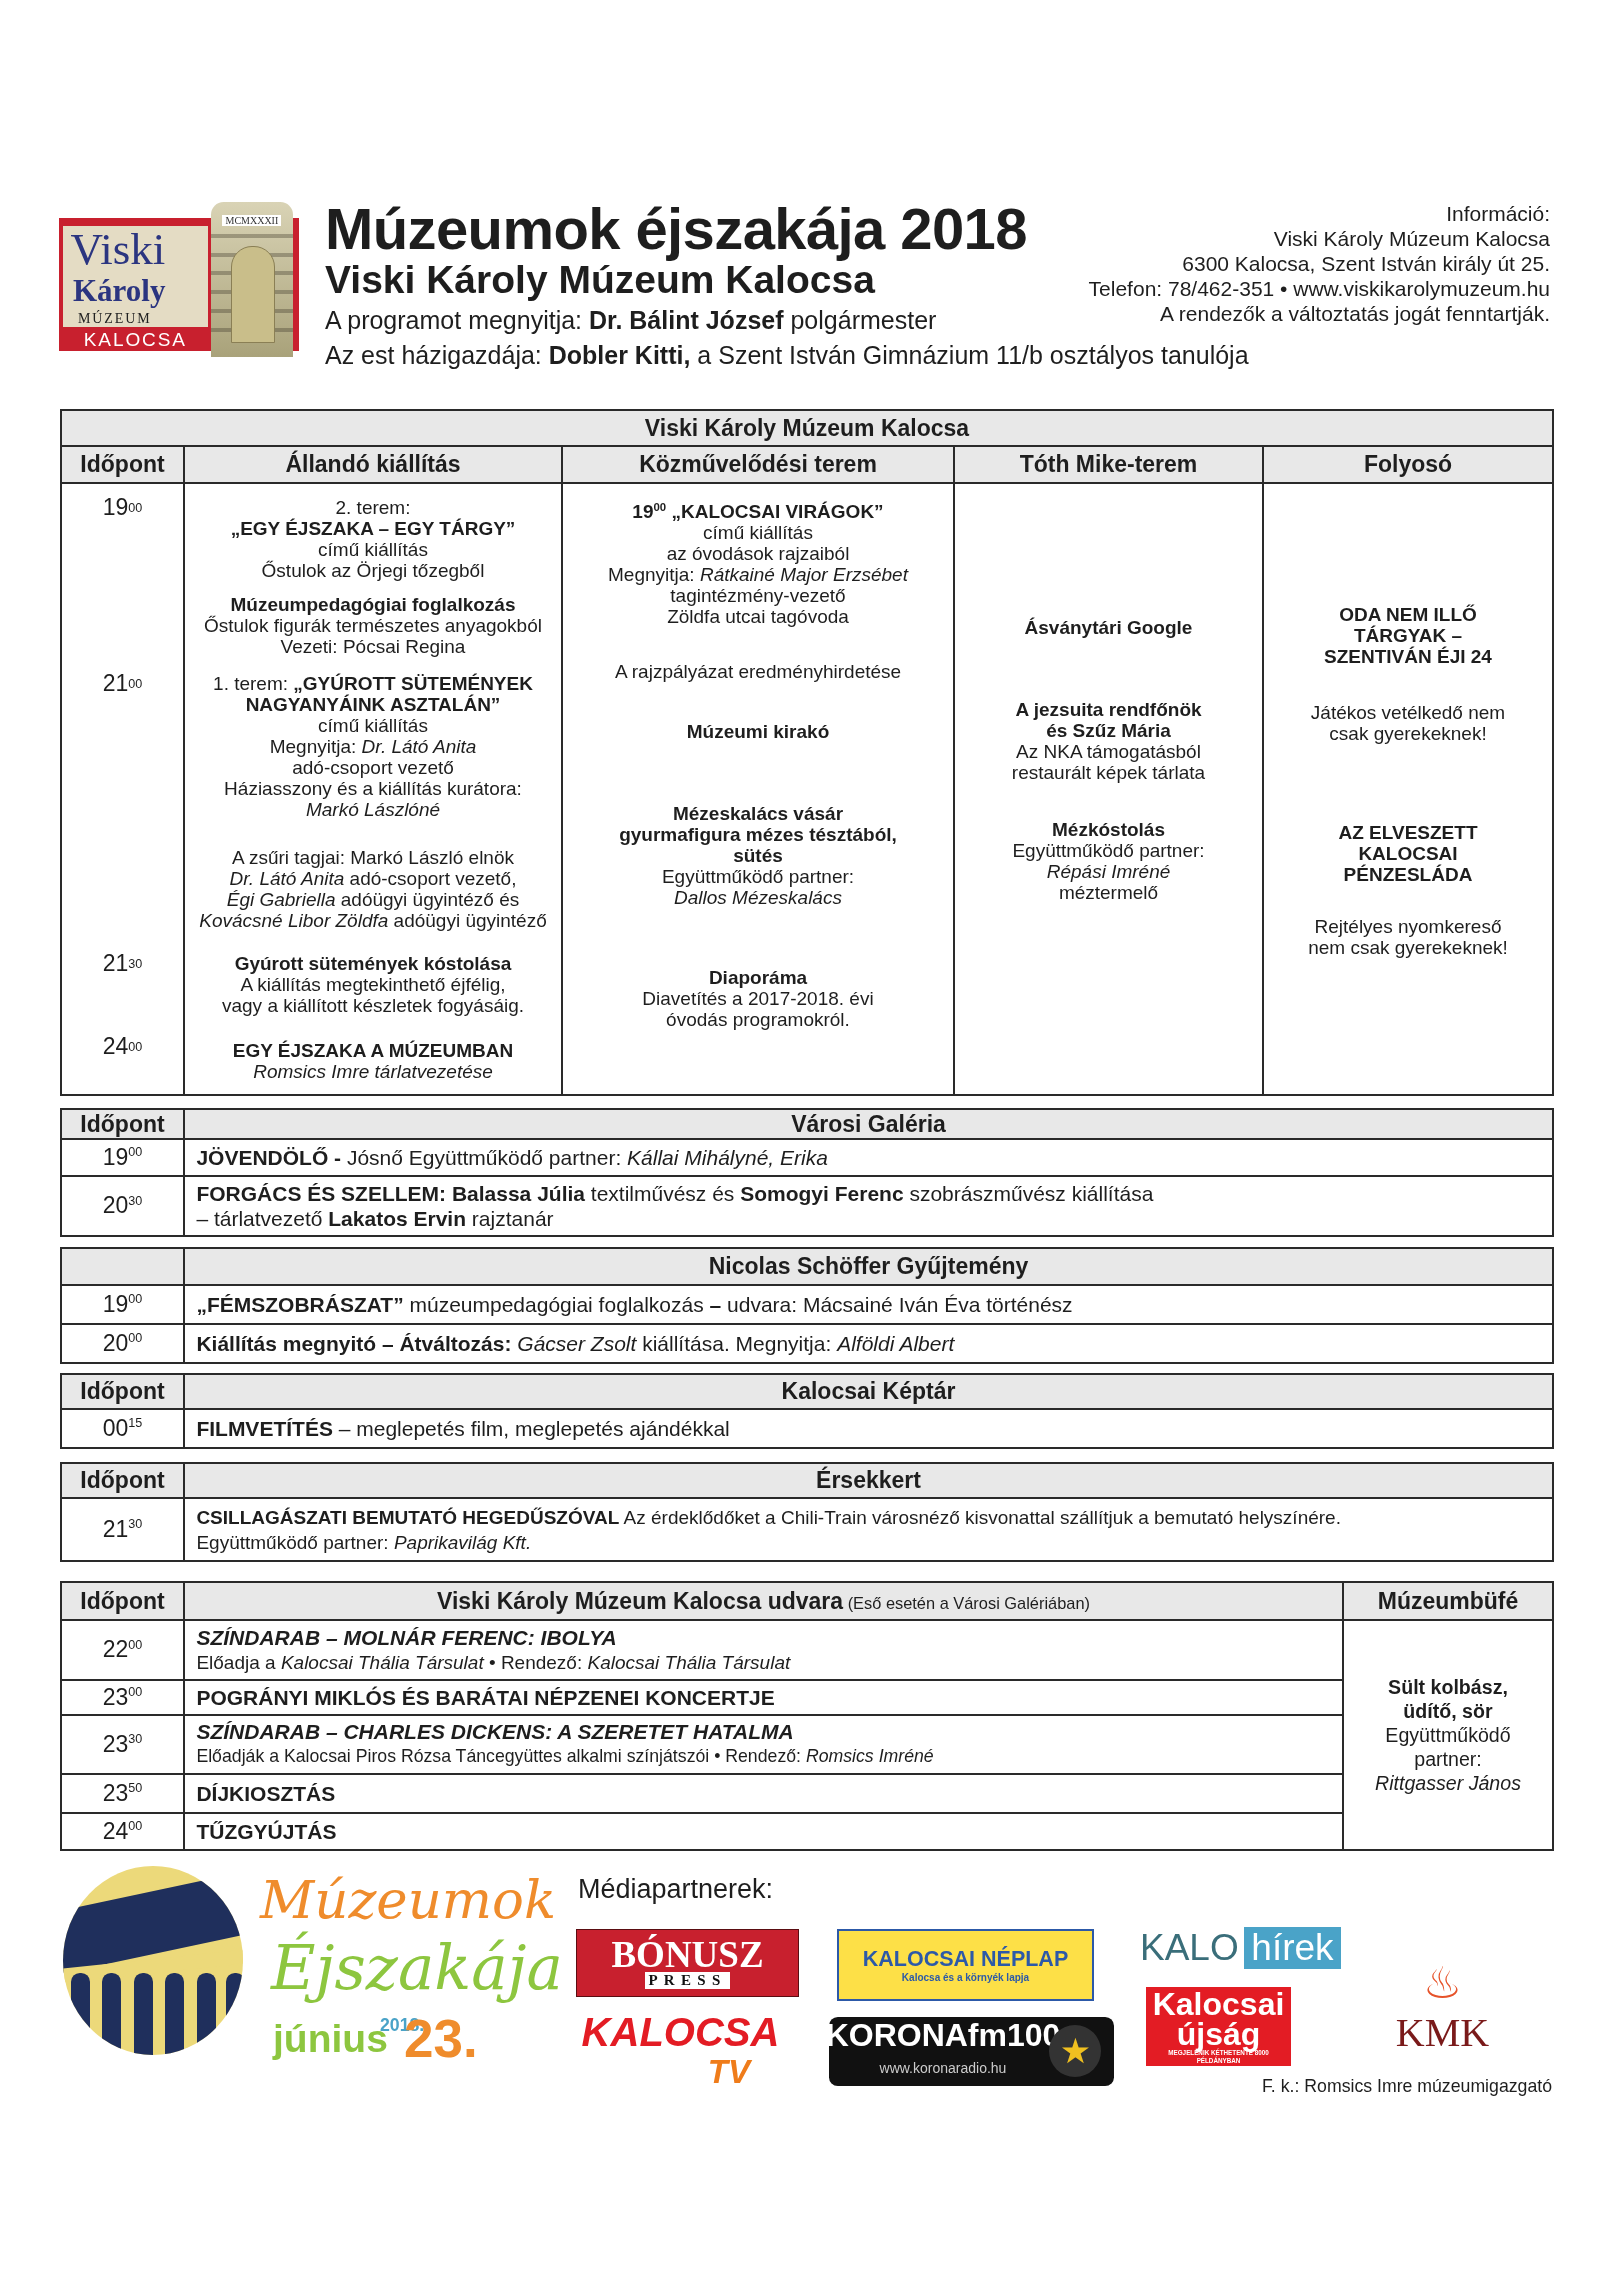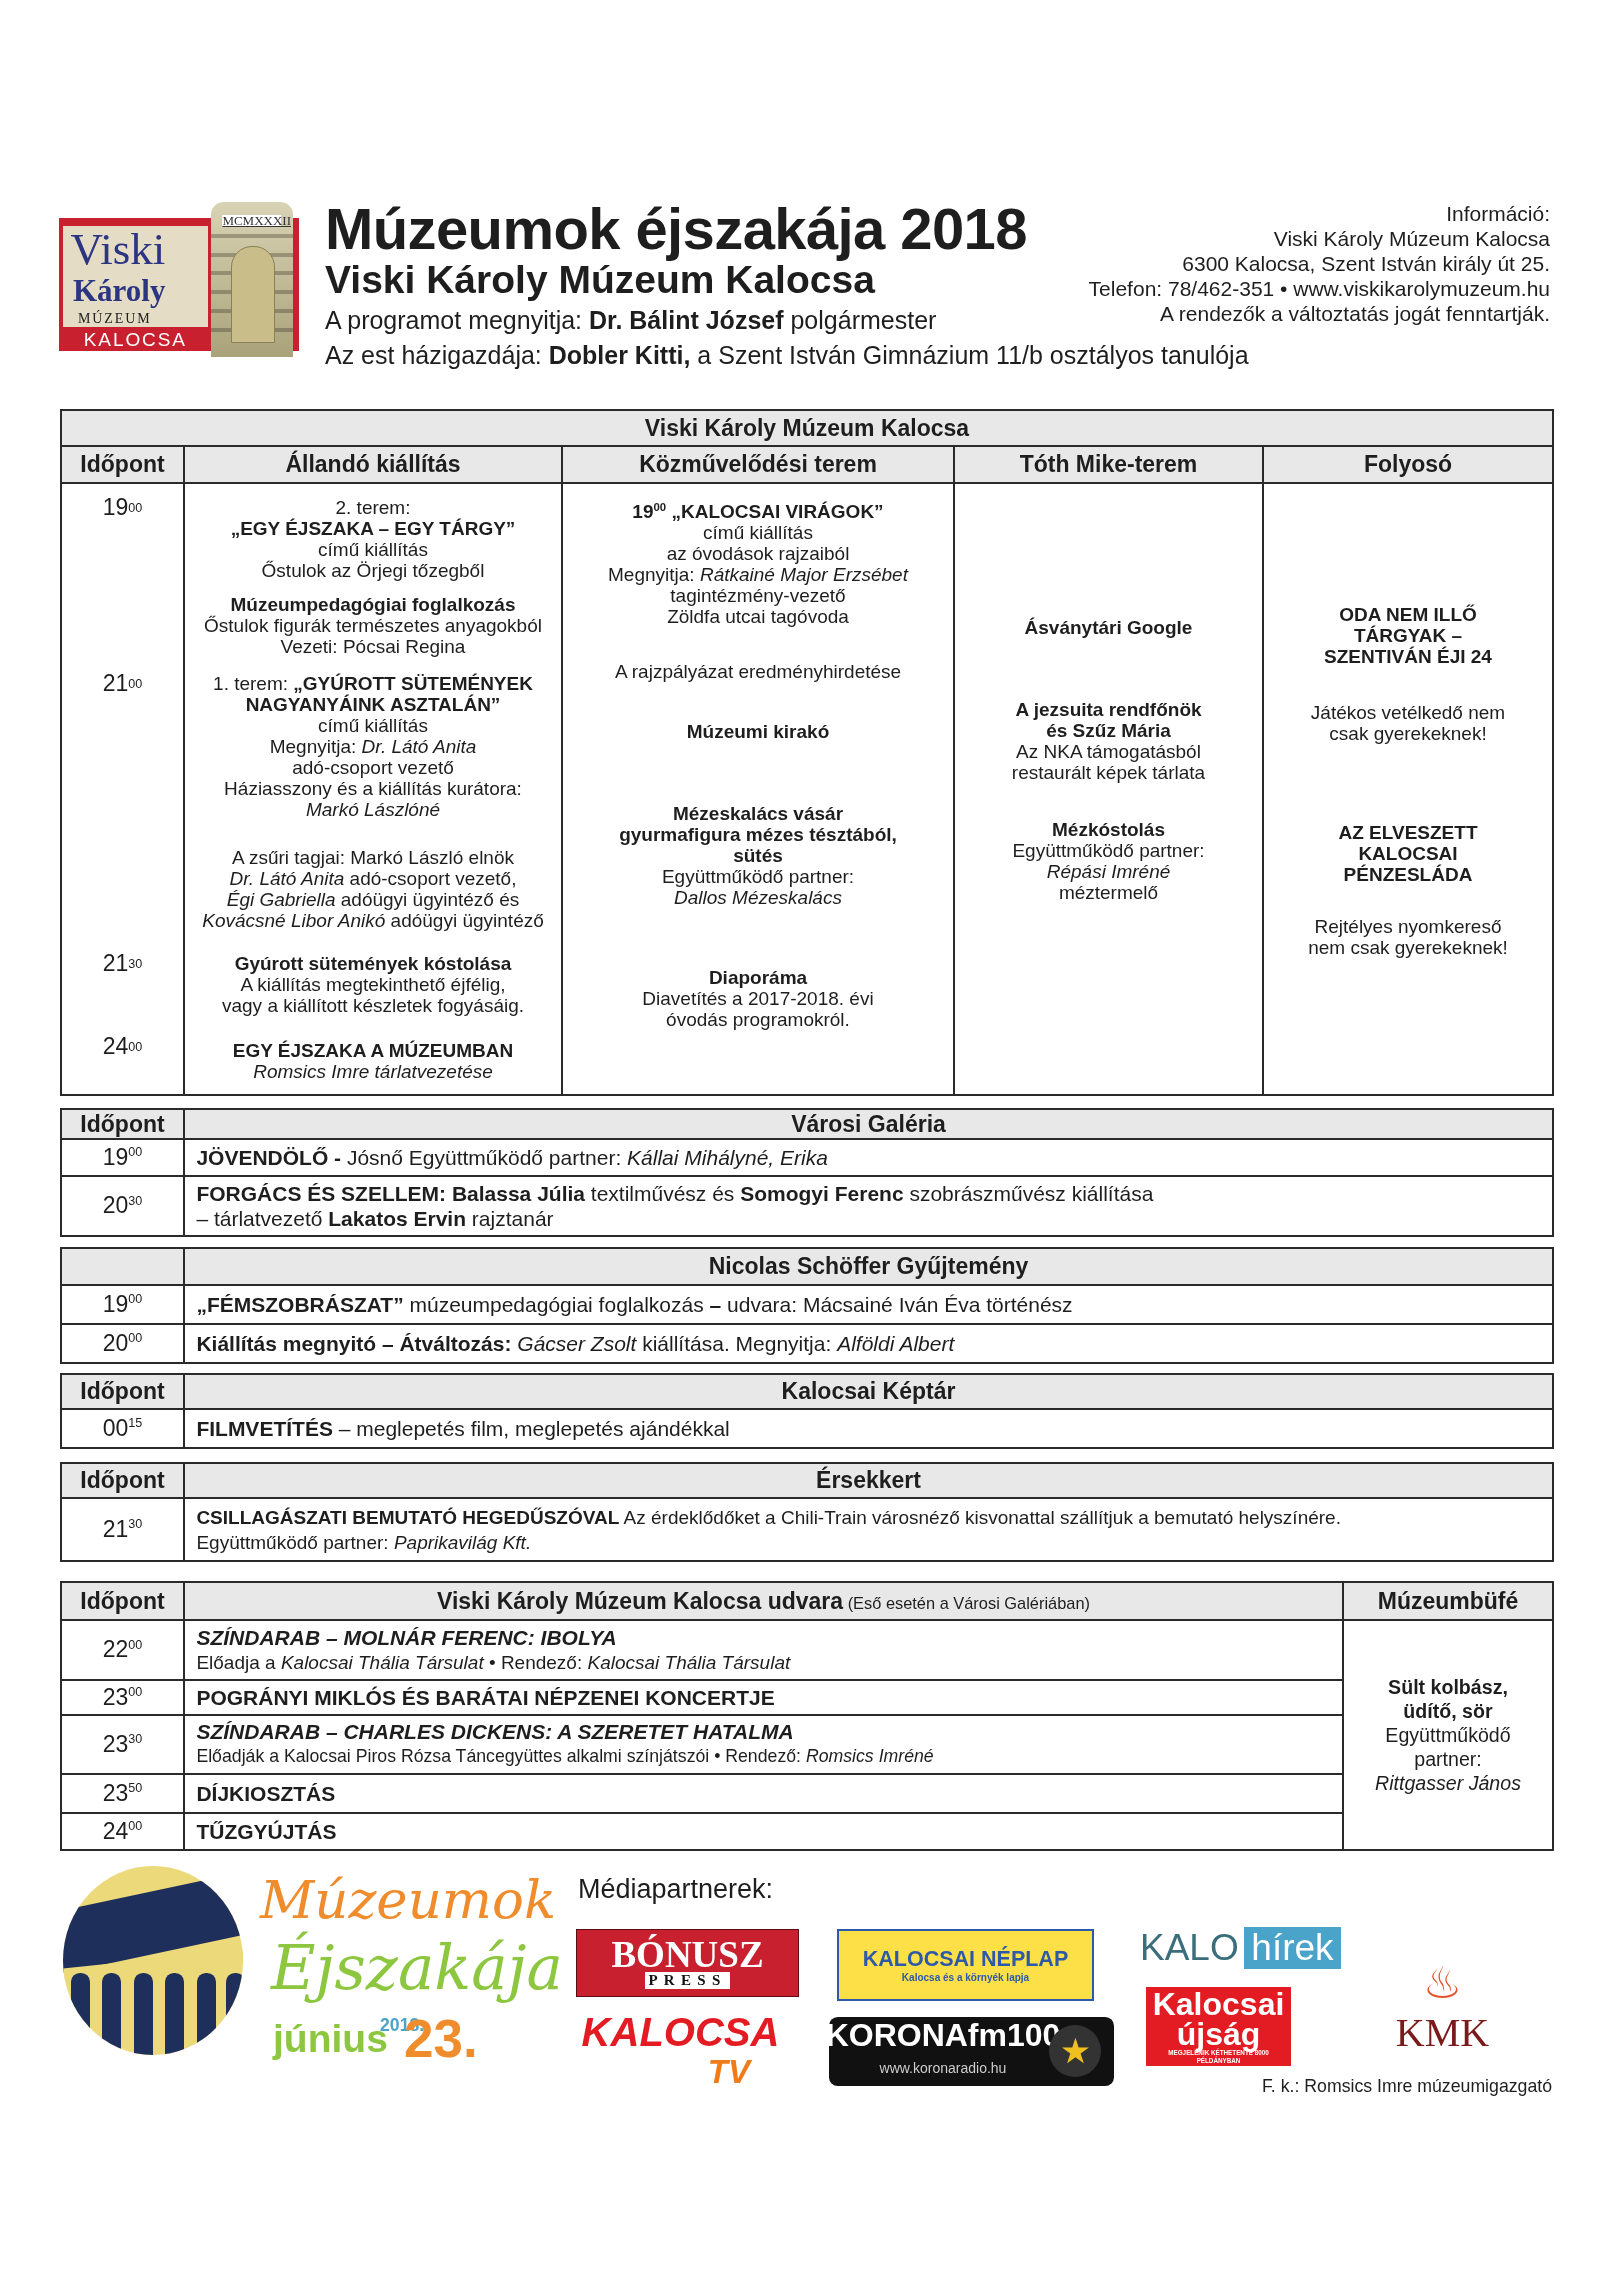--- a/index.html
+++ b/index.html
@@ -9,21 +9,21 @@
   .cond { font-family:"Liberation Sans Narrow","Liberation Sans", sans-serif; }
 
   
   #logo { left:59px; top:218px; width:240px; height:133px; background:#c8202e; }
   #logo .panel { position:absolute; left:3.8px; top:7.6px; width:145px; height:101px; background:#e4dcc4; }
   #logo .viski { position:absolute; left:11.4px; top:8.8px; font-family:"Liberation Serif", serif; font-size:45px; line-height:45px; color:#2b3580; }
   #logo .karoly { position:absolute; left:14px; top:57px; font-family:"Liberation Serif", serif; font-size:31px; line-height:32px; color:#2b3580;font-weight:bold; }
   #logo .muz { position:absolute; left:19px; top:93px; font-family:"Liberation Serif", serif; font-size:14px; letter-spacing:1.9px; color:#222; }
   #logo .kal { position:absolute; left:3.8px; top:111px; width:145px; text-align:center; font-family:"Liberation Sans", sans-serif; font-size:19px; letter-spacing:1.9px; color:#fff; }
   #logo .door { position:absolute; left:152px; top:-16px; width:82px; height:155px; background:linear-gradient(#d9d3b5,#a9a27a); border-radius:12.6px 12.6px 0 0; }
-  #logo .door .cap { position:absolute; left:11.4px; top:12.6px; width:59px; height:11.4px; background:#fff; font-size:13px; text-align:center; line-height:11.4px; color:#333; font-family:"Liberation Serif", serif;text-decoration:underline; }
+  #logo .door .cap { position:absolute; left:11.4px; top:12.6px; width:59px; height:11.4px; background:#fff; font-size:10px; text-align:center; line-height:11.4px; color:#333; font-family:"Liberation Serif", serif; }
   #logo .door .arch { position:absolute; left:20px; top:44px; width:42px; height:95px; background:#c9be8a; border:1.9px solid #8a7f55; border-radius:21px 21px 0 0; }
   #logo .door .stripe { position:absolute; left:0; width:82px; height:3.8px; background:rgba(60,55,40,.35); }
 
   #title { left:325px; top:197px; font-size:58px; font-weight:bold; letter-spacing:-0.6px; line-height:63px; }
   #subtitle { left:325px; top:259px; font-size:39px; font-weight:bold; line-height:42px; }
   #opener { left:325px; top:306px; font-size:25px; line-height:29px;text-align:right; }
   #host { left:325px; top:341px; font-size:25px; line-height:29px; }
   #info { right:60px; top:201px; text-align:right; font-size:21px; line-height:25px; }
 
   
@@ -146,21 +146,21 @@
         <div>című kiállítás</div>
         <div><span>Megnyitja: </span><i>Dr. Látó Anita</i></div>
         <div>adó-csoport vezető</div>
         <div>Háziasszony és a kiállítás kurátora:</div>
         <div><i>Markó Lászlóné</i></div>
       </div>
       <div class="blk" style="top:363px">
         <div>A zsűri tagjai: Markó László elnök</div>
         <div><i>Dr. Látó Anita</i><span> adó-csoport vezető,</span></div>
         <div><i>Égi Gabriella</i><span> adóügyi ügyintéző és</span></div>
-        <div><i>Kovácsné Libor Anikó</i><span> adóügyi ügyintéző</span></div>
+        <div><i>Kovácsné Libor Zöldfa</i><span> adóügyi ügyintéző</span></div>
       </div>
       <div class="blk" style="top:469px">
         <div><b>Gyúrott sütemények kóstolása</b></div>
         <div>A kiállítás megtekinthető éjfélig,</div>
         <div>vagy a kiállított készletek fogyásáig.</div>
       </div>
       <div class="blk" style="top:556px">
         <div><b>EGY ÉJSZAKA A MÚZEUMBAN</b></div>
         <div><i>Romsics Imre tárlatvezetése</i></div>
       </div>

